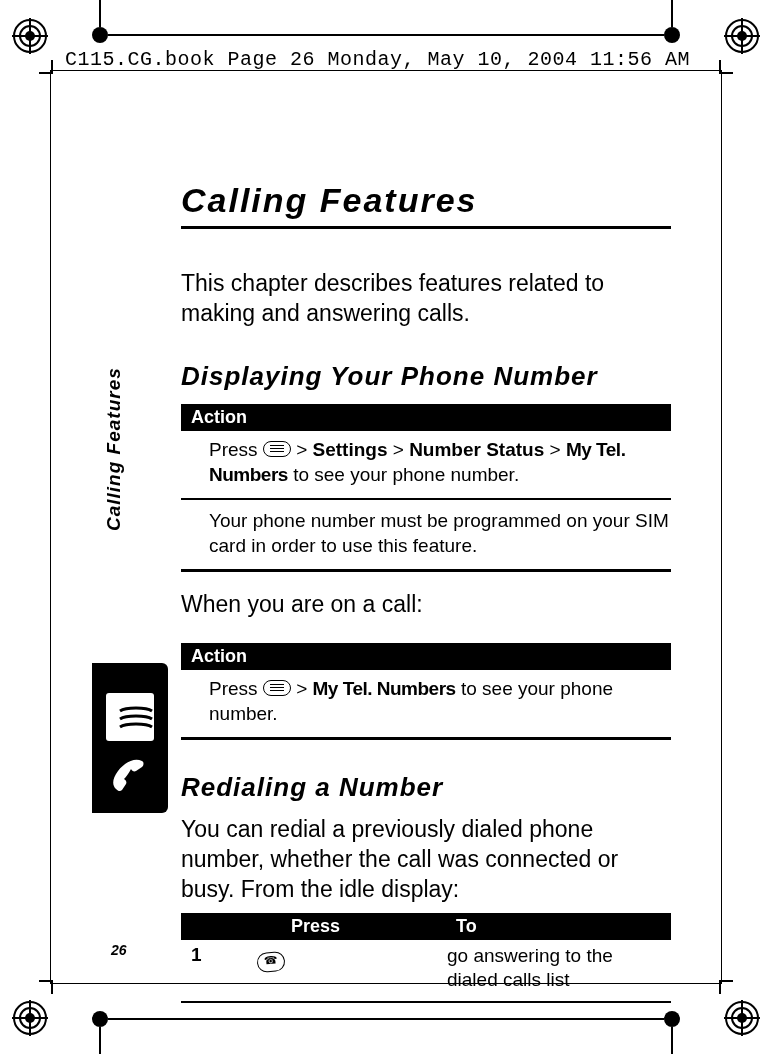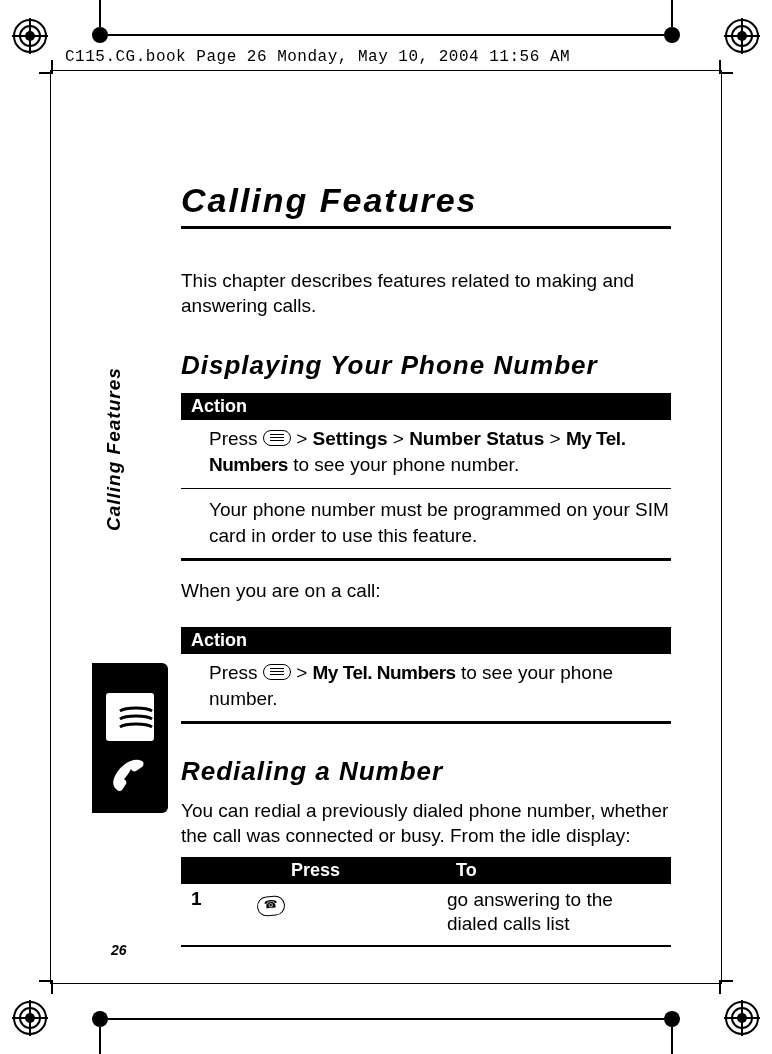--- a/index.html
+++ b/index.html
@@ -21,21 +21,21 @@
   .crop-inner { position:absolute; width:12px; height:12px; }
   .crop-inner.tl { border-right:2px solid #000; border-bottom:2px solid #000; }
   .crop-inner.tr { border-left:2px solid #000; border-bottom:2px solid #000; }
   .crop-inner.bl { border-right:2px solid #000; border-top:2px solid #000; }
   .crop-inner.br { border-left:2px solid #000; border-top:2px solid #000; }
 
   .header-line {
     position:absolute;
     left:65px; top:48px;
     font-family: "Courier New", monospace;
-    font-size:16px;
+    font-size:20px;
     letter-spacing:0.5px;
     text-align:right;
   }
   .page-frame {
     position:absolute;
     left:50px; top:70px; right:50px; bottom:70px;
     border:1px solid #000;
   }
 
   .content {
@@ -45,21 +45,21 @@
   h1.title {
     font-family: Arial, sans-serif;
     font-style: italic;
     font-weight: bold;
     font-size:34px;
     letter-spacing:2px;
     margin:0 0 6px;
   }
   .title-rule { height:3px; background:#000; margin-bottom:40px }
   .thin-rule { height:1.5px; background:#000; margin:4px 0 8px }
-  p { font-size:19px; line-height:1.3; margin:0 0 20px }
+  p { font-size:23px; line-height:1.3; margin:0 0 20px }
   h2.section {
     font-style: italic;
     font-weight: bold;
     font-size:26px;
     letter-spacing:1px;
     margin:32px 0 12px;
   }
   .action-header {
     background:#000; color:#fff;
     font-weight:bold; font-size:18px;

